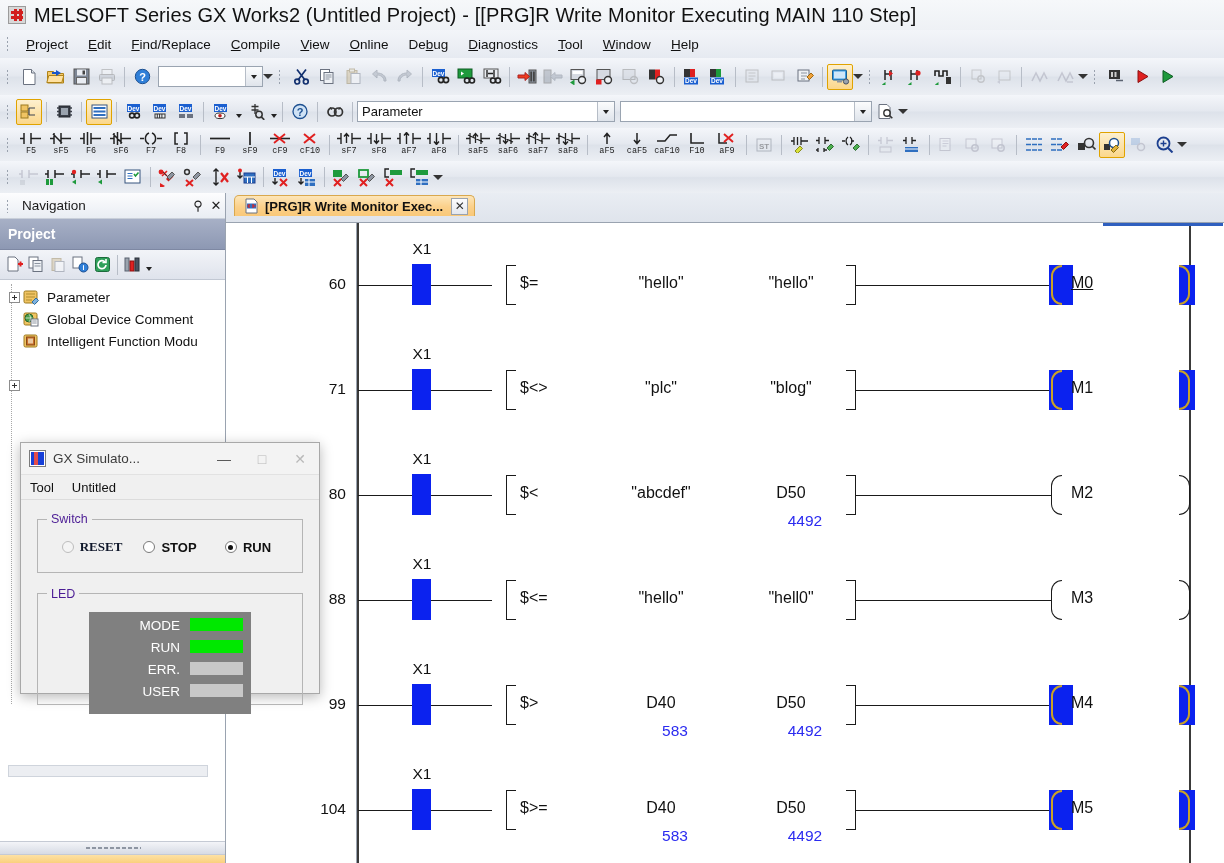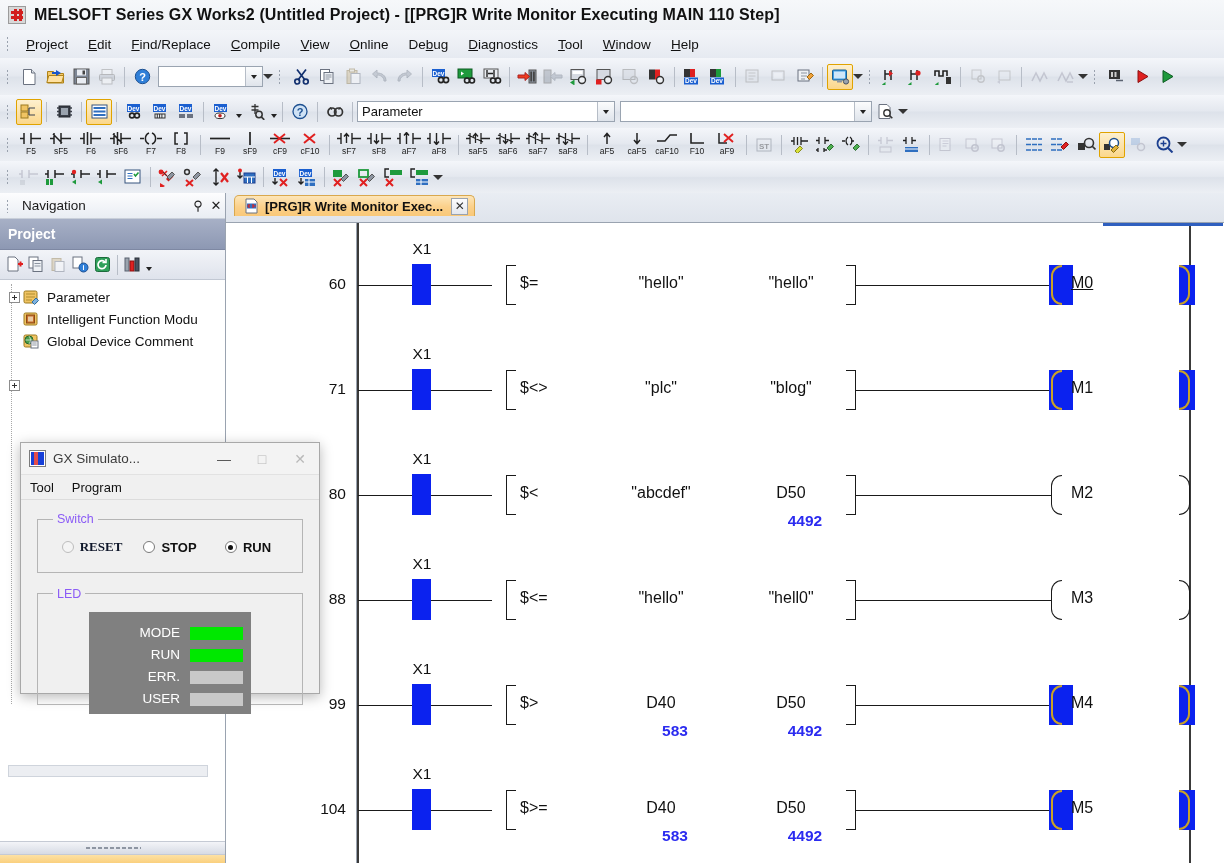--- a/index.html
+++ b/index.html
@@ -27,21 +27,21 @@
   .titlebar .appicon i{
     position:absolute;left:0;top:0;width:18px;height:18px;
     background:#d8d8d8;border:1px solid #9b9b9b;box-sizing:border-box;
   }
   .titlebar .appicon i:after{
     content:"";position:absolute;left:2px;top:2px;right:2px;bottom:2px;
     background:
       linear-gradient(to right,transparent 0 3px,#d21f1f 3px 6px,transparent 6px 8px,#d21f1f 8px 11px,transparent 11px),
       linear-gradient(to bottom,transparent 0 2px,#d21f1f 2px 5px,transparent 5px 7px,#d21f1f 7px 10px,transparent 10px);
   }
-  .titlebar .ttext{font-size:16px;color:#111;letter-spacing:0.1px;font-weight:bold;}
+  .titlebar .ttext{font-size:20px;color:#111;letter-spacing:0.1px;}
 
   
   .menubar{
     position:absolute;left:0;top:30px;width:1224px;height:28px;
     background:linear-gradient(to bottom,#f3f5f9 0%,#e6eaf1 100%);
     border-bottom:1px solid #cfd5de;
     display:flex;align-items:center;
   }
   .gripdots{
     width:9px;height:18px;margin:0 3px 0 4px;flex:none;
@@ -92,21 +92,21 @@
     border-left:1px solid #b6bdc7;display:flex;align-items:center;justify-content:center;flex:none;
   }
   .combo .carr:after{content:"";border-left:3.5px solid transparent;border-right:3.5px solid transparent;border-top:4px solid #222;}
 
   
   .lsym{
     width:30px;height:30px;flex:none;display:flex;flex-direction:column;align-items:center;
     justify-content:flex-start;border:1px solid transparent;box-sizing:border-box;padding-top:1px;
   }
   .lsym .g{height:14px;display:flex;align-items:center;justify-content:center;}
-  .lsym .k{font-size:8.5px;color:#222;line-height:10px;font-family:Liberation Sans, sans-serif;}
+  .lsym .k{font-size:8.5px;color:#222;line-height:10px;font-family:Liberation Mono, monospace;}
 
   
   .nav{
     position:absolute;left:0;top:193px;width:226px;height:670px;
     background:#eef0f4;border-right:1px solid #9aa3b0;box-sizing:border-box;
   }
   .nav-head{
     height:25px;display:flex;align-items:center;
     background:linear-gradient(to bottom,#fdfdfe,#e9edf3);
     border-bottom:1px solid #c9cfd9;
@@ -213,21 +213,21 @@
     border-top:1px solid #1a1a1a;border-bottom:1px solid #1a1a1a;border-left:1px solid #1a1a1a;
     box-sizing:border-box;
   }
   .brkR{
     position:absolute;width:10px;height:40px;
     border-top:1px solid #1a1a1a;border-bottom:1px solid #1a1a1a;border-right:1px solid #1a1a1a;
     box-sizing:border-box;
   }
   .inst{position:absolute;font-size:16px;color:#111;white-space:nowrap;}
   .operand{position:absolute;font-size:16px;color:#111;text-align:center;white-space:nowrap;}
-  .monval{position:absolute;font-size:15.5px;color:#2b2bf0;text-align:center;white-space:nowrap;font-weight:bold;}
+  .monval{position:absolute;font-size:15.5px;color:#2b2bf0;text-align:center;white-space:nowrap;}
   .coil{position:absolute;width:24px;height:40px;}
   .coil .cL{
     position:absolute;left:2px;top:0;width:11px;height:40px;
     border:2px solid #c9a227;border-right:none;border-radius:20px 0 0 20px;
     box-sizing:border-box;
   }
   .coil.hl{background:#0b22ef;}
   .coil.off .cL{border-color:#1a1a1a;border-width:1px;}
   .coilname{position:absolute;font-size:16px;color:#111;}
   .coilR{position:absolute;width:16px;height:40px;}
@@ -263,35 +263,35 @@
   .sim-title .sb.dim{color:#b9b9b9;}
   .sim-menu{
     height:24px;display:flex;align-items:center;
     border-bottom:1px solid #dcdcdc;background:#f0f0f0;
   }
   .sim-menu .mi{padding:2px 9px;font-size:13px;color:#111;}
   .sim-body{padding:12px 14px 0 14px;}
   .group{
     border:1px solid #b5b5b5;position:relative;margin-bottom:14px;box-sizing:border-box;
   }
-  .group > legend{font-size:12.5px;color:#8b5cf6;padding:0 4px;margin-left:6px;}
+  .group > legend{font-size:12.5px;color:#4c1d95;padding:0 4px;margin-left:0;}
   .radios{display:flex;align-items:center;height:34px;padding:0 6px;}
   .radio{display:flex;align-items:center;flex:1;justify-content:center;}
   .radio .rk{
     width:12px;height:12px;border-radius:50%;border:1px solid #7a7a7a;background:#fff;
     margin-right:6px;flex:none;position:relative;box-sizing:border-box;
   }
   .radio.on .rk:after{content:"";position:absolute;left:2.5px;top:2.5px;width:5px;height:5px;border-radius:50%;background:#111;}
   .radio .rl{font-size:13px;font-weight:bold;color:#111;}
   .radio.dis .rk{border-color:#bdbdbd;background:#f4f4f4;}
   .radio.dis .rl{color:#0f172a;font-family:Liberation Serif, serif;}
   .ledbox{
     background:#808080;margin:7px auto 10px auto;width:162px;padding:6px 8px 8px 8px;box-sizing:border-box;
   }
-  .ledrow{display:flex;align-items:flex-end;height:22px;}
+  .ledrow{display:flex;align-items:flex-start;height:22px;}
   .ledrow .ll{flex:1;text-align:right;font-size:13.5px;color:#fff;padding-right:10px;}
   .ledrow .lv{width:53px;height:13px;flex:none;}
 </style>
 </head>
 <body>
 
 <div id="app">
 
   <div class="titlebar">
     <span class="appicon">
@@ -1163,39 +1163,39 @@
             </svg>
         </span>
         <span class="tlabel">Parameter</span>
       </div>
 
       <div class="trow" style="padding-left:5px">
         <span class="tspace"></span>
         <span class="ticon">
           <svg width="19" height="17">
               <rect x="1" y="2" width="13" height="12" rx="1.5" fill="#f0c463" stroke="#9c7a20"></rect>
-              <rect x="3.5" y="4" width="8" height="8" fill="#c96f2a" stroke="#8a4a17"></rect>
-              <rect x="5" y="5.5" width="5" height="5" fill="#e9c9a2"></rect>
+              <circle cx="6" cy="7" r="4" fill="#4a9d4a" stroke="#27642a"></circle>
+              <path d="M2.5 7h7M6 3.2c2 2.4 2 5.4 0 7.6" fill="none" stroke="#cfe8cf" stroke-width=".9"></path>
+              <rect x="8" y="8" width="7" height="7" fill="#fff" stroke="#6b7280"></rect>
+              <path d="M9.2 10h4.5M9.2 12h4.5" stroke="#8d95a1"></path>
             </svg>
         </span>
-        <span class="tlabel">Intelligent Function Modu</span>
+        <span class="tlabel">Global Device Comment</span>
       </div>
 
       <div class="trow" style="padding-left:5px">
         <span class="tspace"></span>
         <span class="ticon">
           <svg width="19" height="17">
               <rect x="1" y="2" width="13" height="12" rx="1.5" fill="#f0c463" stroke="#9c7a20"></rect>
-              <circle cx="6" cy="7" r="4" fill="#4a9d4a" stroke="#27642a"></circle>
-              <path d="M2.5 7h7M6 3.2c2 2.4 2 5.4 0 7.6" fill="none" stroke="#cfe8cf" stroke-width=".9"></path>
-              <rect x="8" y="8" width="7" height="7" fill="#fff" stroke="#6b7280"></rect>
-              <path d="M9.2 10h4.5M9.2 12h4.5" stroke="#8d95a1"></path>
+              <rect x="3.5" y="4" width="8" height="8" fill="#c96f2a" stroke="#8a4a17"></rect>
+              <rect x="5" y="5.5" width="5" height="5" fill="#e9c9a2"></rect>
             </svg>
         </span>
-        <span class="tlabel">Global Device Comment</span>
+        <span class="tlabel">Intelligent Function Modu</span>
       </div>
 
 
 
 
 
       <div class="trow" style="padding-left:5px;margin-top:22px">
         <span class="texp plus"></span>
       </div>
     </div>
@@ -1376,21 +1376,21 @@
   <div class="sim">
     <div class="sim-title">
       <span class="si"></span>
       <span class="st">GX Simulato...</span>
       <span class="sb">—</span>
       <span class="sb dim">□</span>
       <span class="sb dim">✕</span>
     </div>
     <div class="sim-menu">
       <span class="mi">Tool</span>
-      <span class="mi">Program</span>
+      <span class="mi">Untitled</span>
     </div>
     <div class="sim-body">
       <fieldset class="group">
         <legend>Switch</legend>
         <div class="radios">
           <span class="radio dis">
             <span class="rk"></span>
             <span class="rl">RESET</span>
           </span>
           <span class="radio">

